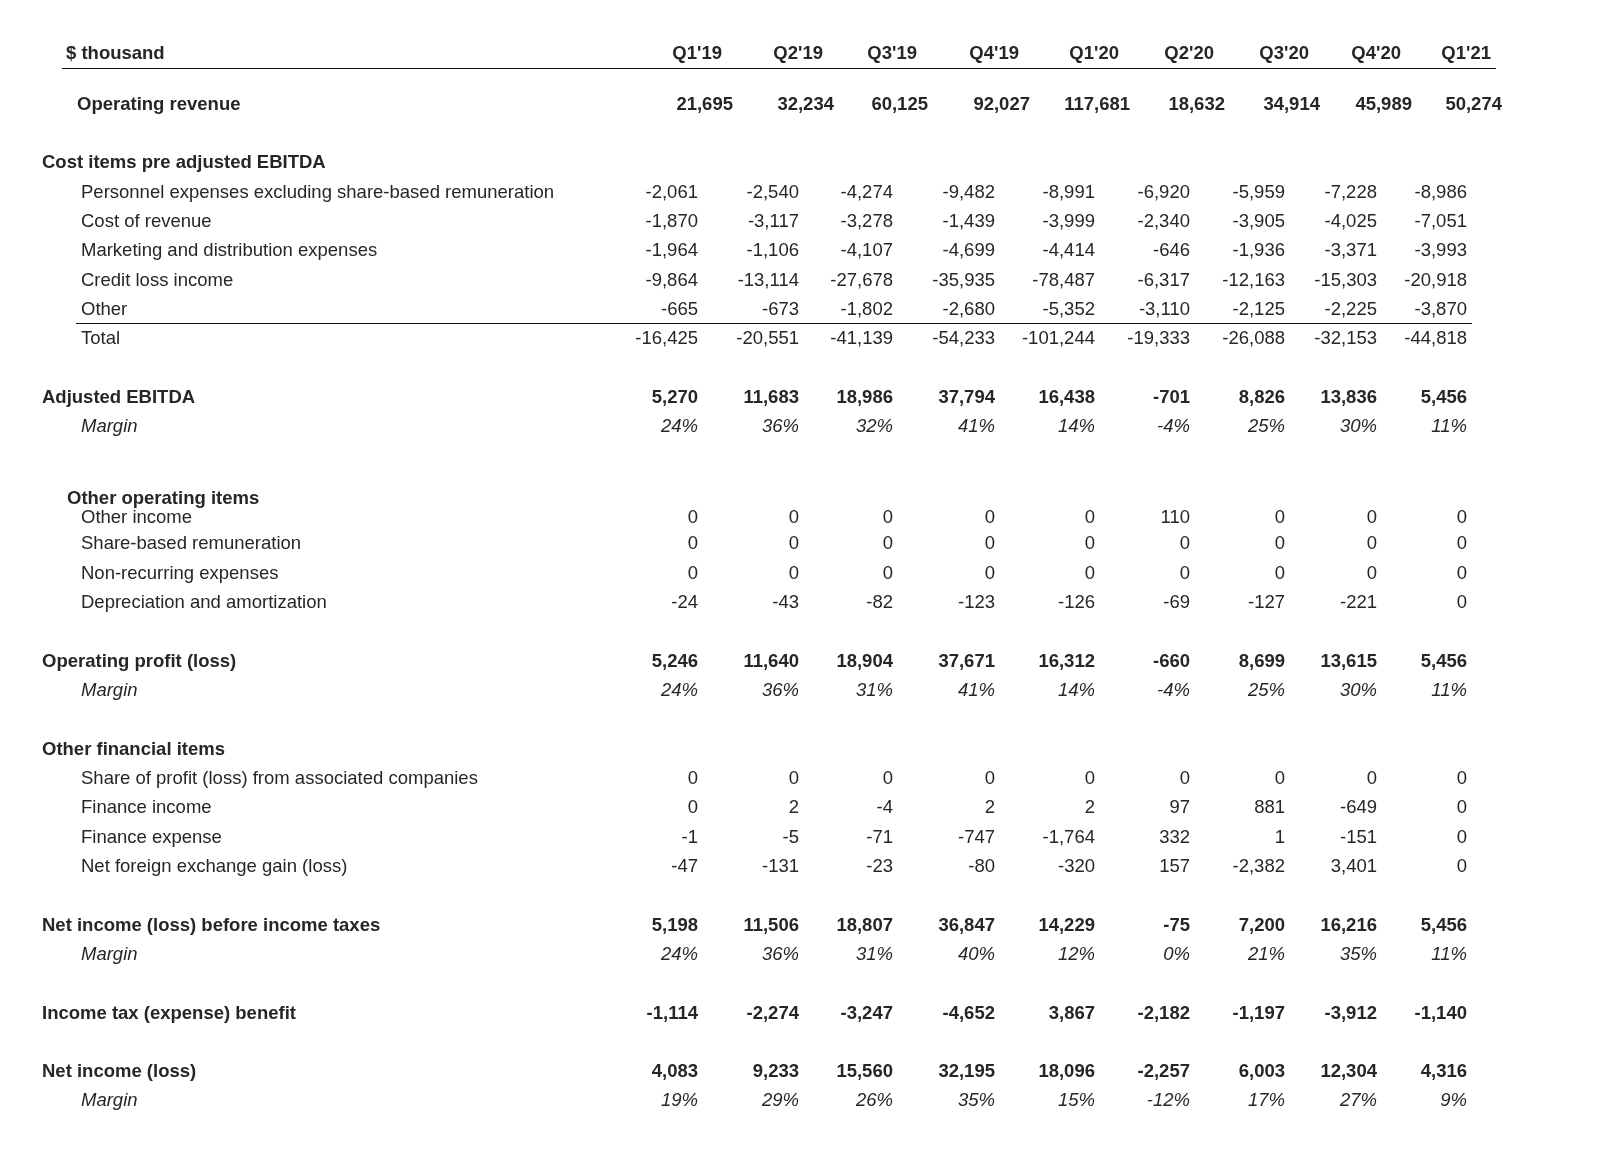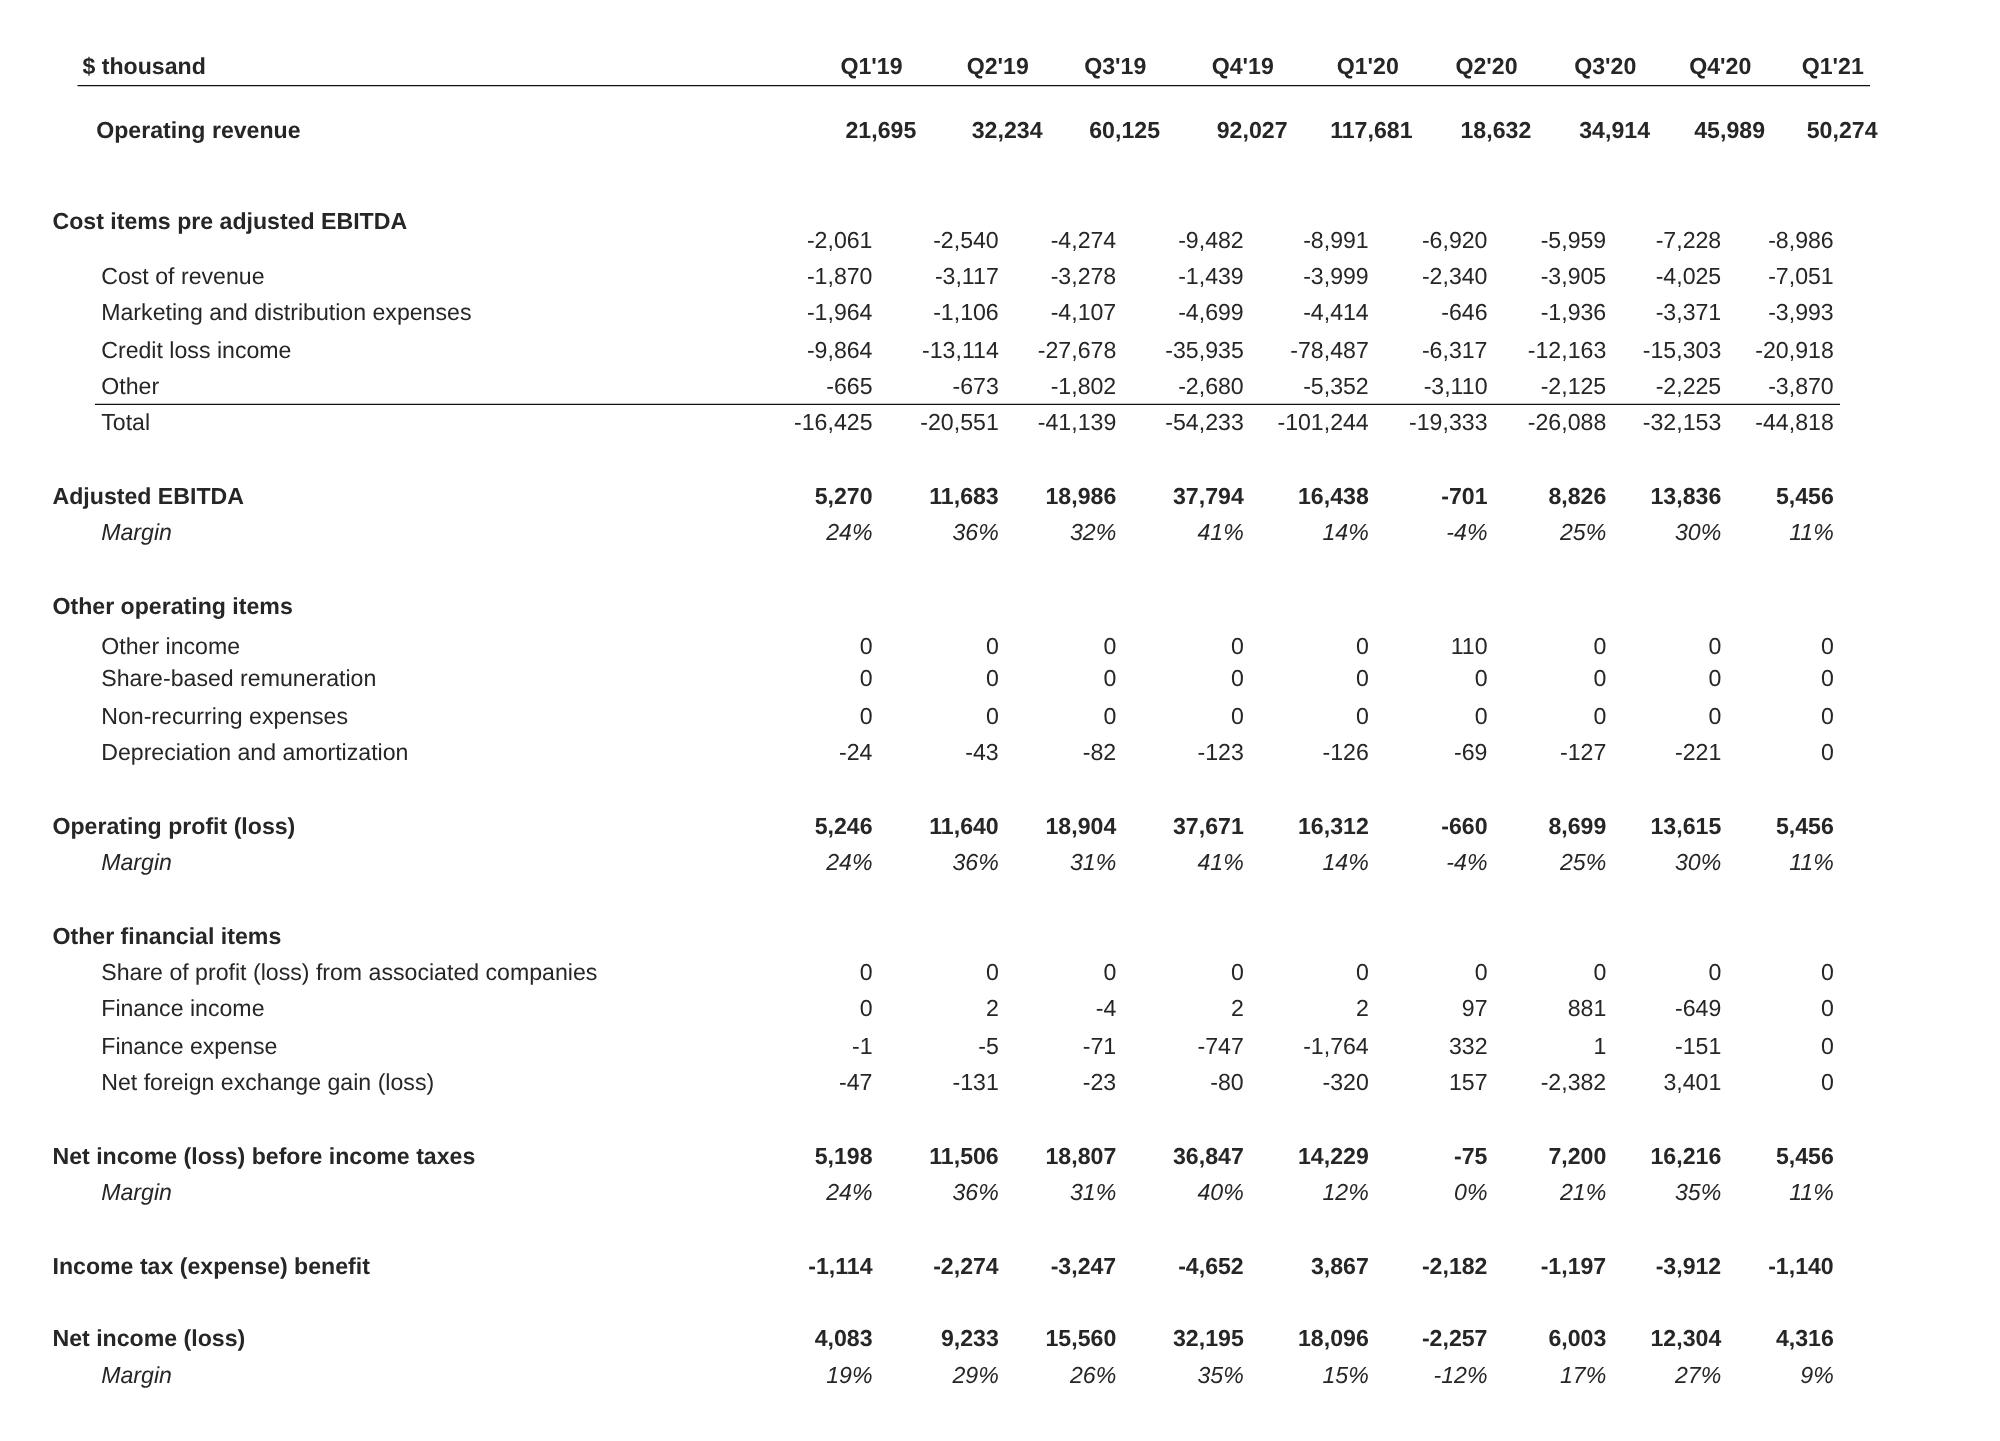--- a/index.html
+++ b/index.html
@@ -91,25 +91,26 @@
     <span class="cell c1">32,234</span>
     <span class="cell c2">60,125</span>
     <span class="cell c3">92,027</span>
     <span class="cell c4">117,681</span>
     <span class="cell c5">18,632</span>
     <span class="cell c6">34,914</span>
     <span class="cell c7">45,989</span>
     <span class="cell c8">50,274</span>
   </div>
 
-  <div class="row bold" style="top:162px;">
+  <div class="row bold" style="top:147px;">
     <span class="label">Cost items pre adjusted EBITDA</span>
   </div>
 
   <div class="row indent" style="top:177px;">
+    <span class="label">Personnel expenses excluding share-based remuneration</span>
     <span class="cell c0">-2,061</span>
     <span class="cell c1">-2,540</span>
     <span class="cell c2">-4,274</span>
     <span class="cell c3">-9,482</span>
     <span class="cell c4">-8,991</span>
     <span class="cell c5">-6,920</span>
     <span class="cell c6">-5,959</span>
     <span class="cell c7">-7,228</span>
     <span class="cell c8">-8,986</span>
   </div>
@@ -200,21 +201,21 @@
     <span class="cell c1">36%</span>
     <span class="cell c2">32%</span>
     <span class="cell c3">41%</span>
     <span class="cell c4">14%</span>
     <span class="cell c5">-4%</span>
     <span class="cell c6">25%</span>
     <span class="cell c7">30%</span>
     <span class="cell c8">11%</span>
   </div>
 
-  <div class="row bold" style="top:470px;">
+  <div class="row bold" style="top:483px;margin-left:25px;">
     <span class="label">Other operating items</span>
   </div>
 
   <div class="row indent" style="top:502px;">
     <span class="label">Other income</span>
     <span class="cell c0">0</span>
     <span class="cell c1">0</span>
     <span class="cell c2">0</span>
     <span class="cell c3">0</span>
     <span class="cell c4">0</span>

